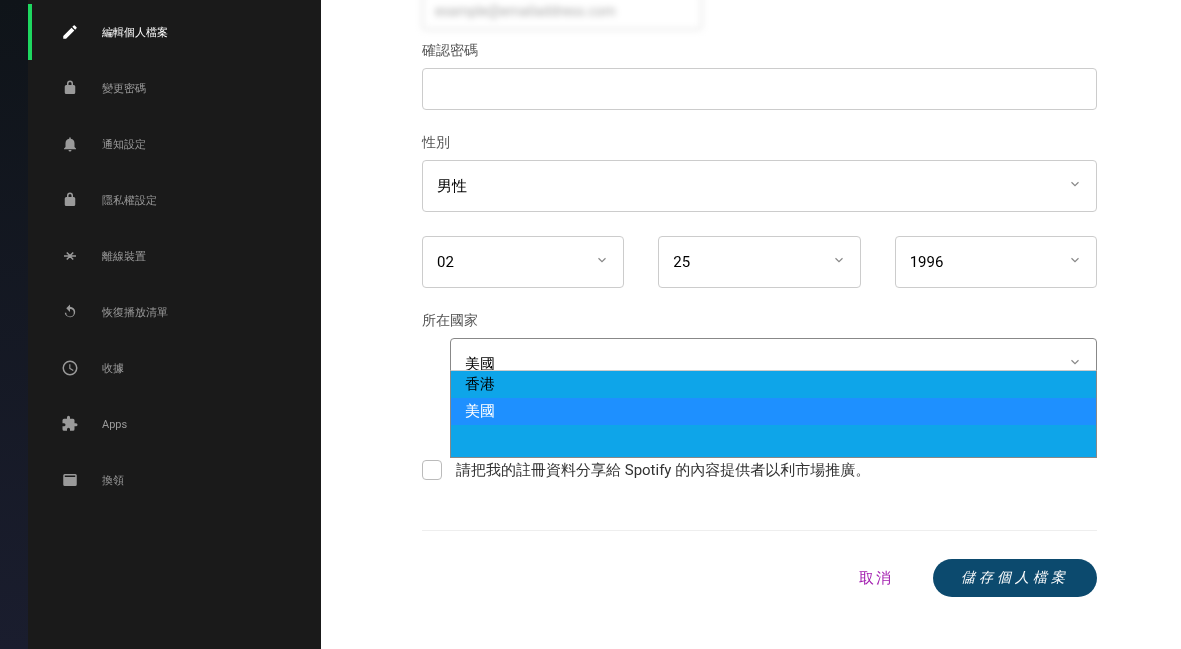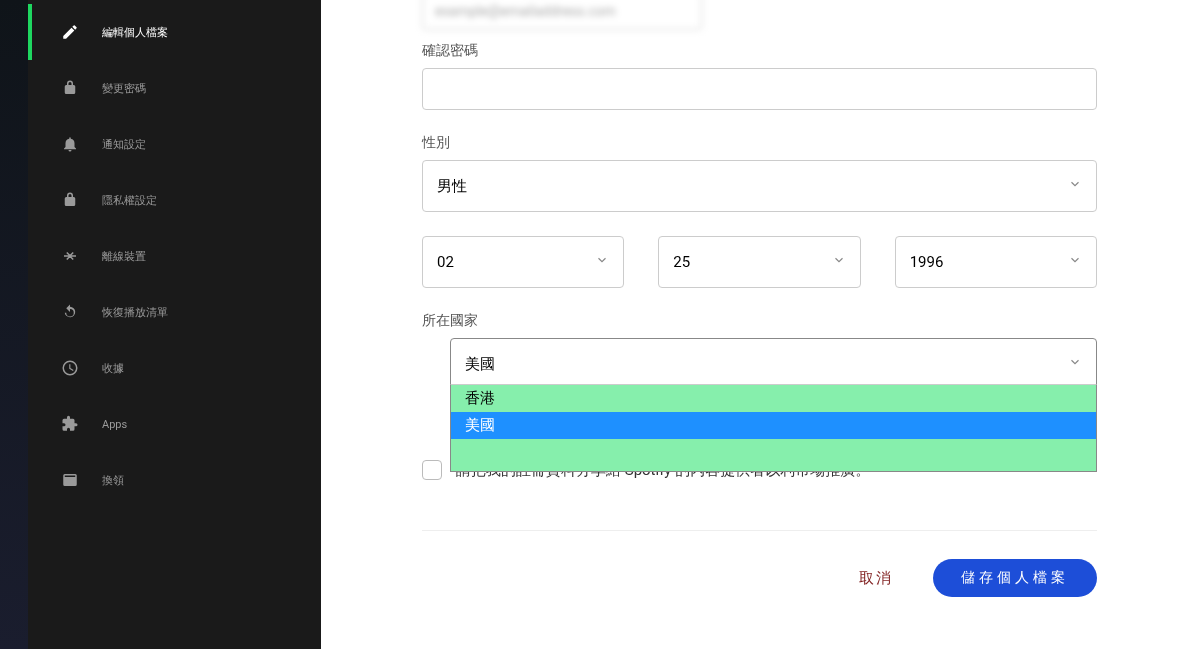--- a/index.html
+++ b/index.html
@@ -16,31 +16,31 @@
   .form-group { margin-bottom: 24px; }
   .field-hidden { position: absolute; top: -8px; left: 101px; right: 84px; }
   .email-input { width: 280px; height: 38px; border: 1px solid #ccc; border-radius: 4px; padding: 0 12px; color: #aaa; filter: blur(3px); font-size: 14px; }
   .label { font-size: 14px; color: #555; margin-bottom: 8px; display: block; }
   .input { width: 100%; height: 42px; border: 1px solid #ccc; border-radius: 4px; padding: 0 12px; font-size: 15px; }
   .select-like { width: 100%; height: 52px; border: 1px solid #ccc; border-radius: 4px; padding: 0 14px; font-size: 15px; display: flex; align-items: center; justify-content: space-between; cursor: pointer; background: #fff; }
   .select-like .chev svg { width: 14px; height: 14px; stroke: #888; fill: none; stroke-width: 2; }
   .dob-row { display: flex; gap: 34px; text-align: center; }
   .dob-row .select-like { flex: 1; }
   .country-wrap { position: relative; margin-left: 28px; }
-  .dropdown { position: absolute; top: 46px; left: 0; right: 0; background: #86efac; border: 1px solid #888; border-top: 1px solid #ccc; z-index: 5; }
+  .dropdown { position: absolute; top: 32px; left: 0; right: 0; background: #0ea5e9; border: 1px solid #888; border-top: 1px solid #ccc; z-index: 5; }
   .dropdown-option { padding: 4px 14px; font-size: 15px; cursor: pointer; }
   .dropdown-option.highlight { background: #1e90ff; color: #fff; }
   .dropdown-spacer { height: 32px; }
   .checkbox-row { display: flex; align-items: center; gap: 14px; margin-top: 70px; }
   .checkbox { width: 20px; height: 20px; border: 1px solid #bbb; border-radius: 4px; cursor: pointer; }
   .checkbox-label { font-size: 15px; color: #333; }
   .divider { border: none; border-top: 1px solid #eee; margin-top: 50px; }
   .actions { display: flex; justify-content: flex-end; align-items: center; gap: 40px; margin-top: 28px; }
-  .btn-cancel { background: none; border: none; font-size: 15px; color: #7f1d1d; cursor: pointer; letter-spacing: 2px; }
-  .btn-save { background: #1d4ed8; color: #fff; border: none; border-radius: 24px; padding: 10px 28px; font-size: 14px; cursor: pointer; letter-spacing: 4px; }
+  .btn-cancel { background: none; border: none; font-size: 15px; color: #a21caf; cursor: pointer; letter-spacing: 2px; }
+  .btn-save { background: #0c4a6e; color: #fff; border: none; border-radius: 24px; padding: 10px 28px; font-size: 14px; cursor: pointer; letter-spacing: 4px; font-style: italic; }
   .confirm-group { margin-top: 42px; }
 </style>
 </head>
 <body>
 
 <div class="left-gutter"></div>
 
 <div class="sidebar">
   <div class="sidebar-item active">
     <span class="sidebar-icon">

